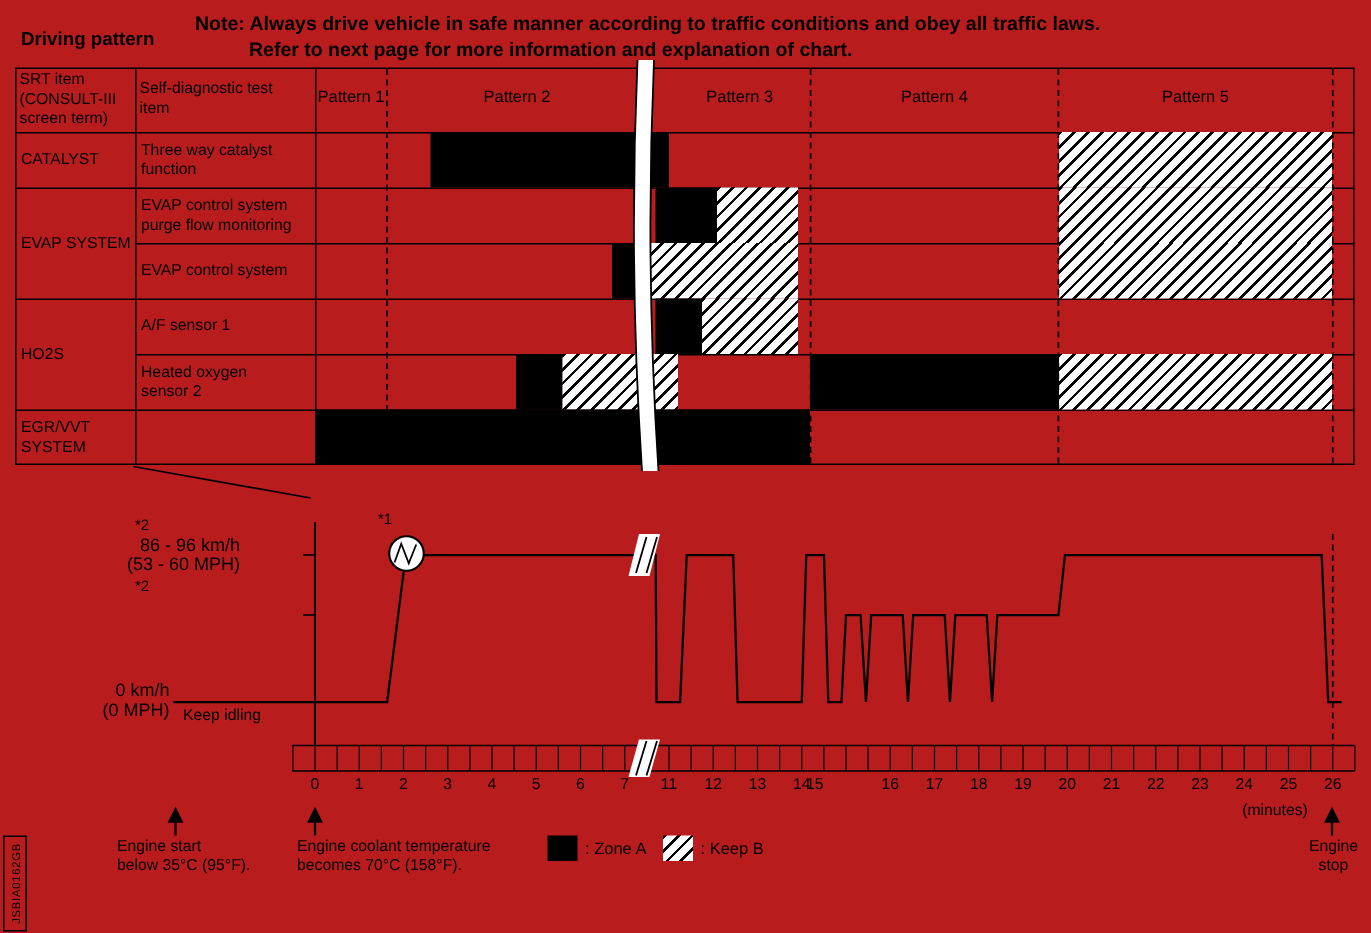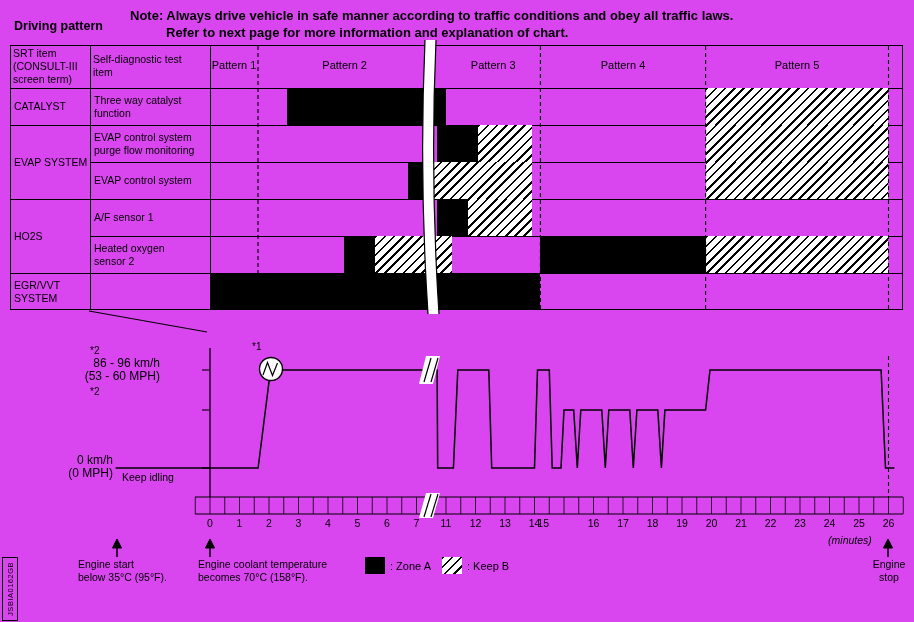--- a/index.html
+++ b/index.html
@@ -1,16 +1,16 @@
 <!DOCTYPE html>
 <html><head>
 <meta charset="utf-8">
 <style>
   html,body{margin:0;padding:0;background:#fff;}
-  #canvas{position:relative;width:914px;height:622px;background:#d946ef;overflow:hidden;
+  #canvas{position:relative;width:914px;height:622px;background:#b91c1c;overflow:hidden;
           font-family:"Liberation Sans","DejaVu Sans",sans-serif;color:#000;}
   .abs{position:absolute;}
   .bold{font-weight:bold;}
   .hline,.vline{position:absolute;background:#000;}
   .tableborder{position:absolute;border:1.5px solid #000;box-sizing:border-box;background:transparent;}
   .cell{position:absolute;font-size:10.5px;line-height:12.5px;display:flex;align-items:center;
         white-space:pre-line;padding-left:3px;box-sizing:border-box;}
   .hdr{position:absolute;font-size:10.5px;line-height:13px;white-space:pre-line;}
   .pattern-label{position:absolute;top:59px;width:80px;text-align:center;font-size:11px;}
   .bar{position:absolute;}
@@ -122,21 +122,21 @@
       <div class="tick-num" style="left: 641.5px;">18</div>
       <div class="tick-num" style="left: 671px;">19</div>
       <div class="tick-num" style="left: 700.5px;">20</div>
       <div class="tick-num" style="left: 730px;">21</div>
       <div class="tick-num" style="left: 759.5px;">22</div>
       <div class="tick-num" style="left: 789px;">23</div>
       <div class="tick-num" style="left: 818.5px;">24</div>
       <div class="tick-num" style="left: 848px;">25</div>
       <div class="tick-num" style="left: 877.5px;">26</div>
     </div>
-  <div class="abs" style="left:800px;top:534px;width:100px;text-align:center;font-size:10.5px;font-style:italic;">(minutes)</div>
+  <div class="abs" style="left:800px;top:534px;width:100px;text-align:center;font-size:10.5px;">(minutes)</div>
 
   <div class="annot" style="left:78px;top:558px;">Engine start
 below 35°C (95°F).</div>
   <div class="annot" style="left:198px;top:558px;">Engine coolant temperature
 becomes 70°C (158°F).</div>
   <div class="annot" style="left:866px;top:558px;width:46px;text-align:center;">Engine
 stop</div>
 
   <div class="swatch zoneA" style="left:365px;top:557px;"></div>
   <div class="legend-label" style="left:390px;top:560px;">: Zone A</div>

